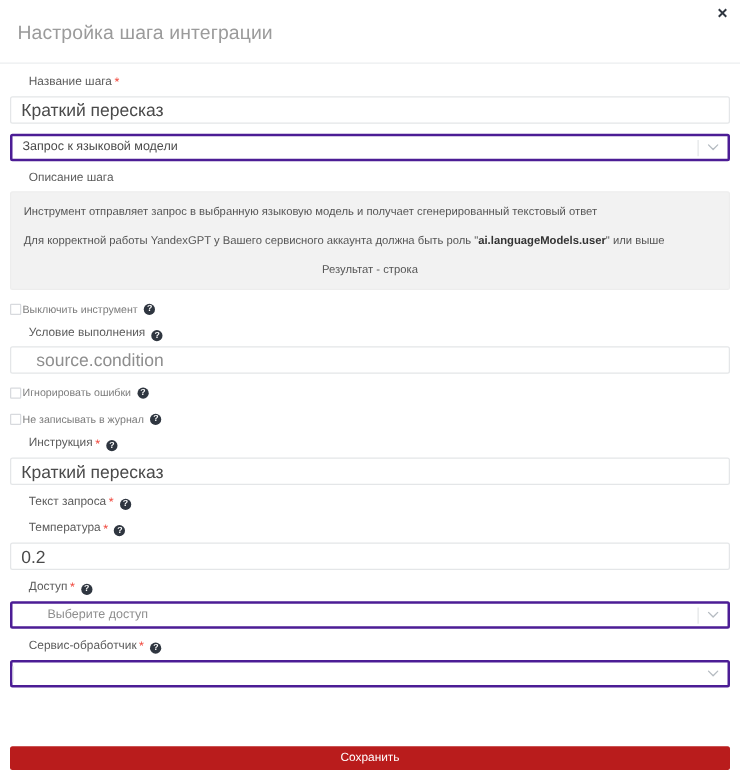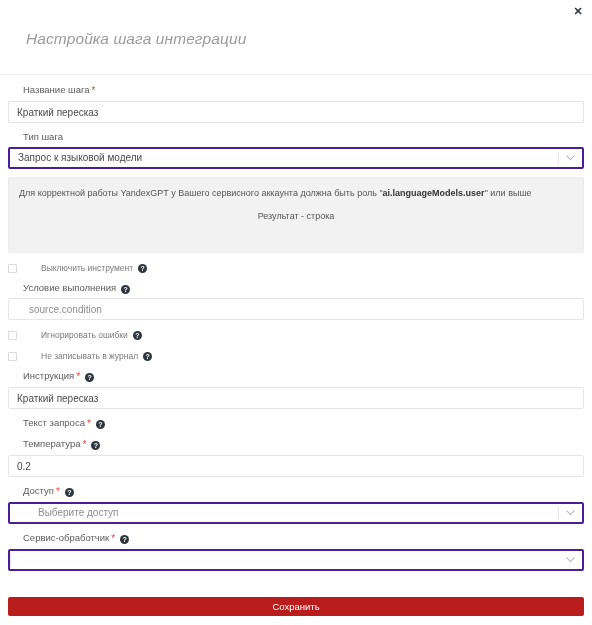--- a/index.html
+++ b/index.html
@@ -32,23 +32,22 @@
     padding: 10px 12px 9px 10px;
     border-bottom: 1px solid #eceeef;
     flex: 0 0 auto;
   }
   .modal-title {
     font-size: 15.5px;
     font-weight: 400;
     color: #9b9b9b;
     letter-spacing: .1px;
     line-height: 20px;
-    margin: 16px;
+    margin: 4px;
     padding-top: 3px;
-    font-style: italic;
   }
   .close-btn {
     position: absolute;
     top: 4px;
     right: 7px;
     width: 14px;
     height: 14px;
     display: flex;
     align-items: center;
     justify-content: center;
@@ -107,21 +106,21 @@
     font-family: "Liberation Sans", sans-serif;
   }
 
   .input {
     box-sizing: border-box;
     width: 100%;
     height: 22px;
     border: 1px solid #e4e6e8;
     border-radius: 2px;
     background: #fff;
-    font-size: 10px;
+    font-size: 14px;
     color: #4a4a4a;
     padding: 0 8px;
     line-height: 20px;
     font-family: "Liberation Sans", sans-serif;
     outline: none;
     display: block;
   }
   .input::placeholder { color: #9a9a9a; }
   .input.placeholderish { color: #8e8e8e; padding-left: 20px; }
 
@@ -197,21 +196,21 @@
     border: 1px solid #d8dade;
     border-radius: 1px;
     background: #fff;
     box-sizing: border-box;
     flex: 0 0 auto;
     cursor: pointer;
   }
   .check-label {
     font-size: 8.5px;
     color: #7b7b7b;
-    margin-left: 24px;
+    margin-left: 1px;
     line-height: 11px;
     white-space: nowrap;
   }
 
   
   .modal-footer {
     flex: 0 0 auto;
     padding: 8px 8px 9px 8px;
     box-sizing: border-box;
   }
@@ -242,34 +241,35 @@
   </div>
 
   <div class="modal-body">
 
     <div class="field">
       <label class="field-label"><span>Название шага</span><span class="req">*</span></label>
       <input class="input" type="text" value="Краткий пересказ" style="">
     </div>
 
     <div class="field">
-      <label class="field-label">Тип шага</label>
       <div class="select">
         <span class="select-value">Запрос к языковой модели</span>
         <span class="select-sep"></span>
         <span class="select-arrow">
           <svg width="9" height="6" viewBox="0 0 9 6">
               <path d="M0.8 0.9 L4.5 4.6 L8.2 0.9" fill="none" stroke="#b6bcc2" stroke-width="1.1" stroke-linecap="round" stroke-linejoin="round"></path>
             </svg>
         </span>
       </div>
     </div>
 
     <div class="field">
+      <label class="field-label">Описание шага</label>
       <div class="desc-box">
+        <div class="desc-line">Инструмент отправляет запрос в выбранную языковую модель и получает сгенерированный текстовый ответ</div>
         <div class="desc-line"><span>Для корректной работы YandexGPT у Вашего сервисного аккаунта должна быть роль "</span><b>ai.languageModels.user</b><span>" или выше</span></div>
         <div class="desc-line">Результат - строка</div>
       </div>
     </div>
 
     <div class="check-row">
       <span class="checkbox"></span>
       <span class="check-label">Выключить инструмент</span>
       <span class="help-icon">?</span>
     </div>

